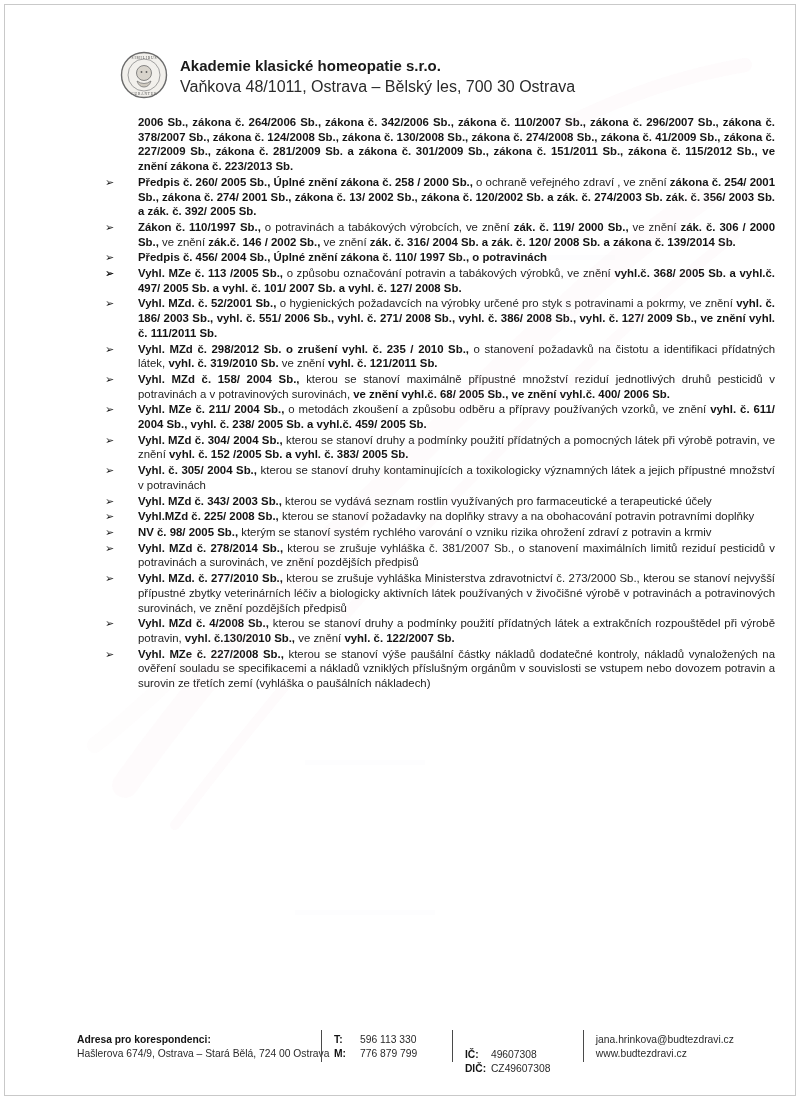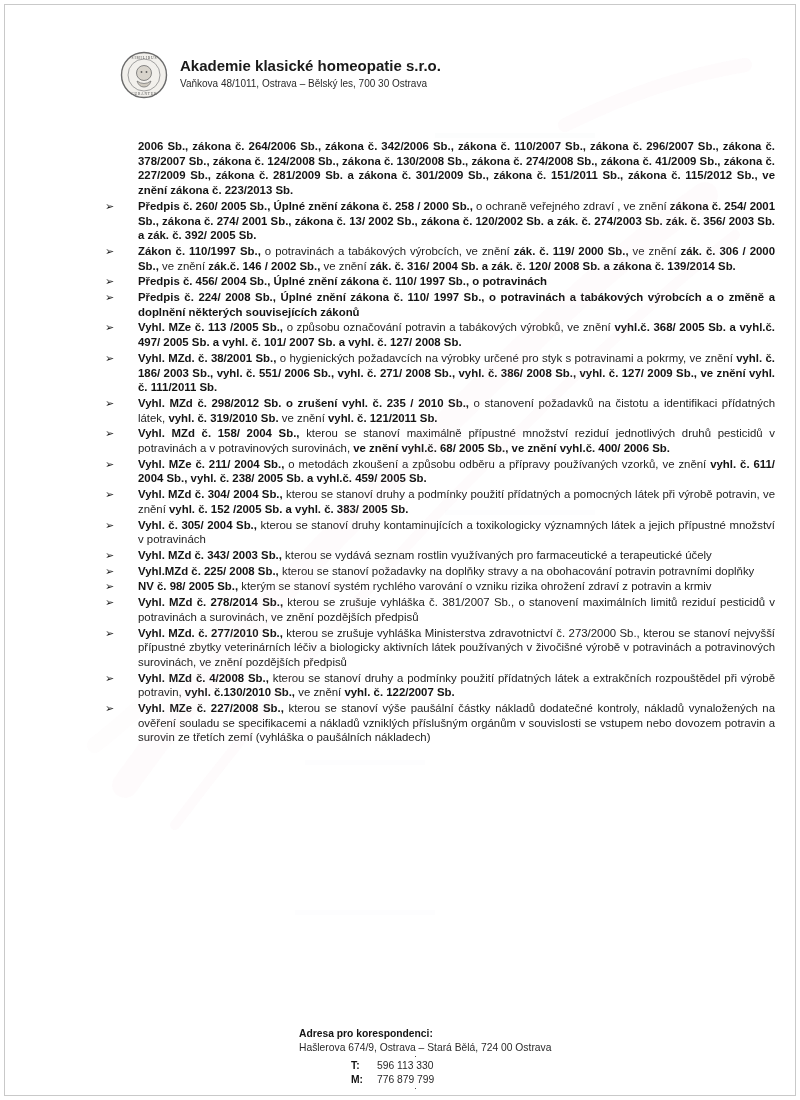--- a/index.html
+++ b/index.html
@@ -23,28 +23,27 @@
   .logo{
     position:absolute;left:55px;top:0px;width:48px;height:48px;
   }
   .org-block{
     position:absolute;left:115px;top:6px;
   }
   .org-name{
     font-size:15px;font-weight:bold;color:#1a1a1a;margin:0 0 4px 0;
   }
   .org-address{
-    font-size:10px;color:#2a2a2a;margin:0;
+    font-size:16px;color:#2a2a2a;margin:0;text-align:right;
   }
   
   .content{
     position:absolute;left:97px;top:110px;width:673px;
     font-size:11.4px;line-height:14.7px;
     text-align:justify;
-    margin-top:24px;
   }
   .intro{
     font-weight:bold;
     margin:0 0 1px 36px;
     color:#161616;
   }
   ul.reg-list{
     list-style:none;margin:0;padding:0;
   }
   ul.reg-list li{
@@ -63,21 +62,20 @@
   
   .watermark{
     position:absolute;left:0;top:0;width:800px;height:1100px;
     pointer-events:none;z-index:3;opacity:0.55;
   }
   
   .footer{
     position:absolute;left:60px;right:30px;bottom:28px;height:42px;
     display:flex;align-items:center;
     font-size:10.3px;
-    flex-direction:column;
   }
   .f-col{padding:0 12px;}
   .f-col .line{margin:3px 0;white-space:nowrap;}
   .f-label{font-weight:bold;color:#141414;}
   .f-value{color:#2a2a2a;}
   .f-divider{
     width:1px;height:32px;background:#4a4a4a;flex:0 0 1px;
   }
   .f-addr{width:232px;}
   .f-phone{width:128px;}
@@ -128,23 +126,23 @@
       <p class="org-address">Vaňkova 48/1011, Ostrava – Bělský les, 700 30 Ostrava</p>
     </div>
   </div>
 
   <div class="content">
     <p class="intro">2006 Sb., zákona č. 264/2006 Sb., zákona č. 342/2006 Sb., zákona č. 110/2007 Sb., zákona č. 296/2007 Sb., zákona č. 378/2007 Sb., zákona č. 124/2008 Sb., zákona č. 130/2008 Sb., zákona č. 274/2008 Sb., zákona č. 41/2009 Sb., zákona č. 227/2009 Sb., zákona č. 281/2009 Sb. a zákona č. 301/2009 Sb., zákona č. 151/2011 Sb., zákona č. 115/2012 Sb., ve znění zákona č. 223/2013 Sb.</p>
     <ul class="reg-list" id="reg-list">
         <li><span class="bullet">➢</span><span class="seg-b">Předpis č. 260/ 2005 Sb., Úplné znění zákona č. 258 / 2000 Sb.,</span><span class="seg-r"> o ochraně veřejného zdraví , ve znění </span><span class="seg-b">zákona č. 254/ 2001 Sb., zákona č. 274/ 2001 Sb., zákona č. 13/ 2002 Sb., zákona č. 120/2002 Sb. a zák. č. 274/2003 Sb. zák. č. 356/ 2003 Sb. a zák. č. 392/ 2005 Sb.</span></li>
         <li><span class="bullet">➢</span><span class="seg-b">Zákon č. 110/1997 Sb.,</span><span class="seg-r"> o potravinách a tabákových výrobcích, ve znění </span><span class="seg-b">zák. č. 119/ 2000 Sb.,</span><span class="seg-r"> ve znění </span><span class="seg-b">zák. č. 306 / 2000 Sb.,</span><span class="seg-r"> ve znění </span><span class="seg-b">zák.č. 146 / 2002 Sb.,</span><span class="seg-r"> ve znění </span><span class="seg-b">zák. č. 316/ 2004 Sb. a zák. č. 120/ 2008 Sb. a zákona č. 139/2014 Sb.</span></li>
         <li><span class="bullet">➢</span><span class="seg-b">Předpis č. 456/ 2004 Sb., Úplné znění zákona č. 110/ 1997 Sb., o potravinách</span></li>
-        <li><span class="bullet">➢</span><span class="seg-b">Předpis č. 224/ 2008 Sb., Úplné znění zákona č. 110/ 1997 Sb., o potravinách a tabákových výrobcích a o změně a doplnění některých souvisejících zákonů</span></li>
+        <li><span class="bullet">➢</span></li>
         <li><span class="bullet">➢</span><span class="seg-b">Vyhl. MZe č. 113 /2005 Sb.,</span><span class="seg-r"> o způsobu označování potravin a tabákových výrobků, ve znění </span><span class="seg-b">vyhl.č. 368/ 2005 Sb. a vyhl.č. 497/ 2005 Sb. a vyhl. č. 101/ 2007 Sb. a vyhl. č. 127/ 2008 Sb.</span></li>
-        <li><span class="bullet">➢</span><span class="seg-b">Vyhl. MZd. č. 38/2001 Sb.,</span><span class="seg-r"> o hygienických požadavcích na výrobky určené pro styk s potravinami a pokrmy, ve znění </span><span class="seg-b">vyhl. č. 186/ 2003 Sb., vyhl. č. 551/ 2006 Sb., vyhl. č. 271/ 2008 Sb., vyhl. č. 386/ 2008 Sb., vyhl. č. 127/ 2009 Sb., ve znění vyhl. č. 111/2011 Sb.</span></li>
+        <li><span class="bullet">➢</span><span class="seg-b">Vyhl. MZd. č. 52/2001 Sb.,</span><span class="seg-r"> o hygienických požadavcích na výrobky určené pro styk s potravinami a pokrmy, ve znění </span><span class="seg-b">vyhl. č. 186/ 2003 Sb., vyhl. č. 551/ 2006 Sb., vyhl. č. 271/ 2008 Sb., vyhl. č. 386/ 2008 Sb., vyhl. č. 127/ 2009 Sb., ve znění vyhl. č. 111/2011 Sb.</span></li>
         <li><span class="bullet">➢</span><span class="seg-b">Vyhl. MZd č. 298/2012 Sb. o zrušení vyhl. č. 235 / 2010 Sb.,</span><span class="seg-r"> o stanovení požadavků na čistotu a identifikaci přídatných látek, </span><span class="seg-b">vyhl. č. 319/2010 Sb.</span><span class="seg-r"> ve znění </span><span class="seg-b">vyhl. č. 121/2011 Sb.</span></li>
         <li><span class="bullet">➢</span><span class="seg-b">Vyhl. MZd č. 158/ 2004 Sb.,</span><span class="seg-r"> kterou se stanoví maximálně přípustné množství reziduí jednotlivých druhů pesticidů v potravinách a v potravinových surovinách, </span><span class="seg-b">ve znění vyhl.č. 68/ 2005 Sb., ve znění vyhl.č. 400/ 2006 Sb.</span></li>
         <li><span class="bullet">➢</span><span class="seg-b">Vyhl. MZe č. 211/ 2004 Sb.,</span><span class="seg-r"> o metodách zkoušení a způsobu odběru a přípravy používaných vzorků, ve znění </span><span class="seg-b">vyhl. č. 611/ 2004 Sb., vyhl. č. 238/ 2005 Sb. a vyhl.č. 459/ 2005 Sb.</span></li>
         <li><span class="bullet">➢</span><span class="seg-b">Vyhl. MZd č. 304/ 2004 Sb.,</span><span class="seg-r"> kterou se stanoví druhy a podmínky použití přídatných a pomocných látek při výrobě potravin, ve znění </span><span class="seg-b">vyhl. č. 152 /2005 Sb. a vyhl. č. 383/ 2005 Sb.</span></li>
         <li><span class="bullet">➢</span><span class="seg-b">Vyhl. č. 305/ 2004 Sb.,</span><span class="seg-r"> kterou se stanoví druhy kontaminujících a toxikologicky významných látek a jejich přípustné množství v potravinách</span></li>
         <li><span class="bullet">➢</span><span class="seg-b">Vyhl. MZd č. 343/ 2003 Sb.,</span><span class="seg-r"> kterou se vydává seznam rostlin využívaných pro farmaceutické a terapeutické účely</span></li>
         <li><span class="bullet">➢</span><span class="seg-b">Vyhl.MZd č. 225/ 2008 Sb.,</span><span class="seg-r"> kterou se stanoví požadavky na doplňky stravy a na obohacování potravin potravními doplňky</span></li>
         <li><span class="bullet">➢</span><span class="seg-b">NV č. 98/ 2005 Sb.,</span><span class="seg-r"> kterým se stanoví systém rychlého varování o vzniku rizika ohrožení zdraví z potravin a krmiv</span></li>
         <li><span class="bullet">➢</span><span class="seg-b">Vyhl. MZd č. 278/2014 Sb.,</span><span class="seg-r"> kterou se zrušuje vyhláška č. 381/2007 Sb., o stanovení maximálních limitů reziduí pesticidů v potravinách a surovinách, ve znění pozdějších předpisů</span></li>
         <li><span class="bullet">➢</span><span class="seg-b">Vyhl. MZd. č. 277/2010 Sb.,</span><span class="seg-r"> kterou se zrušuje vyhláška Ministerstva zdravotnictví č. 273/2000 Sb., kterou se stanoví nejvyšší přípustné zbytky veterinárních léčiv a biologicky aktivních látek používaných v živočišné výrobě v potravinách a potravinových surovinách, ve znění pozdějších předpisů</span></li>

